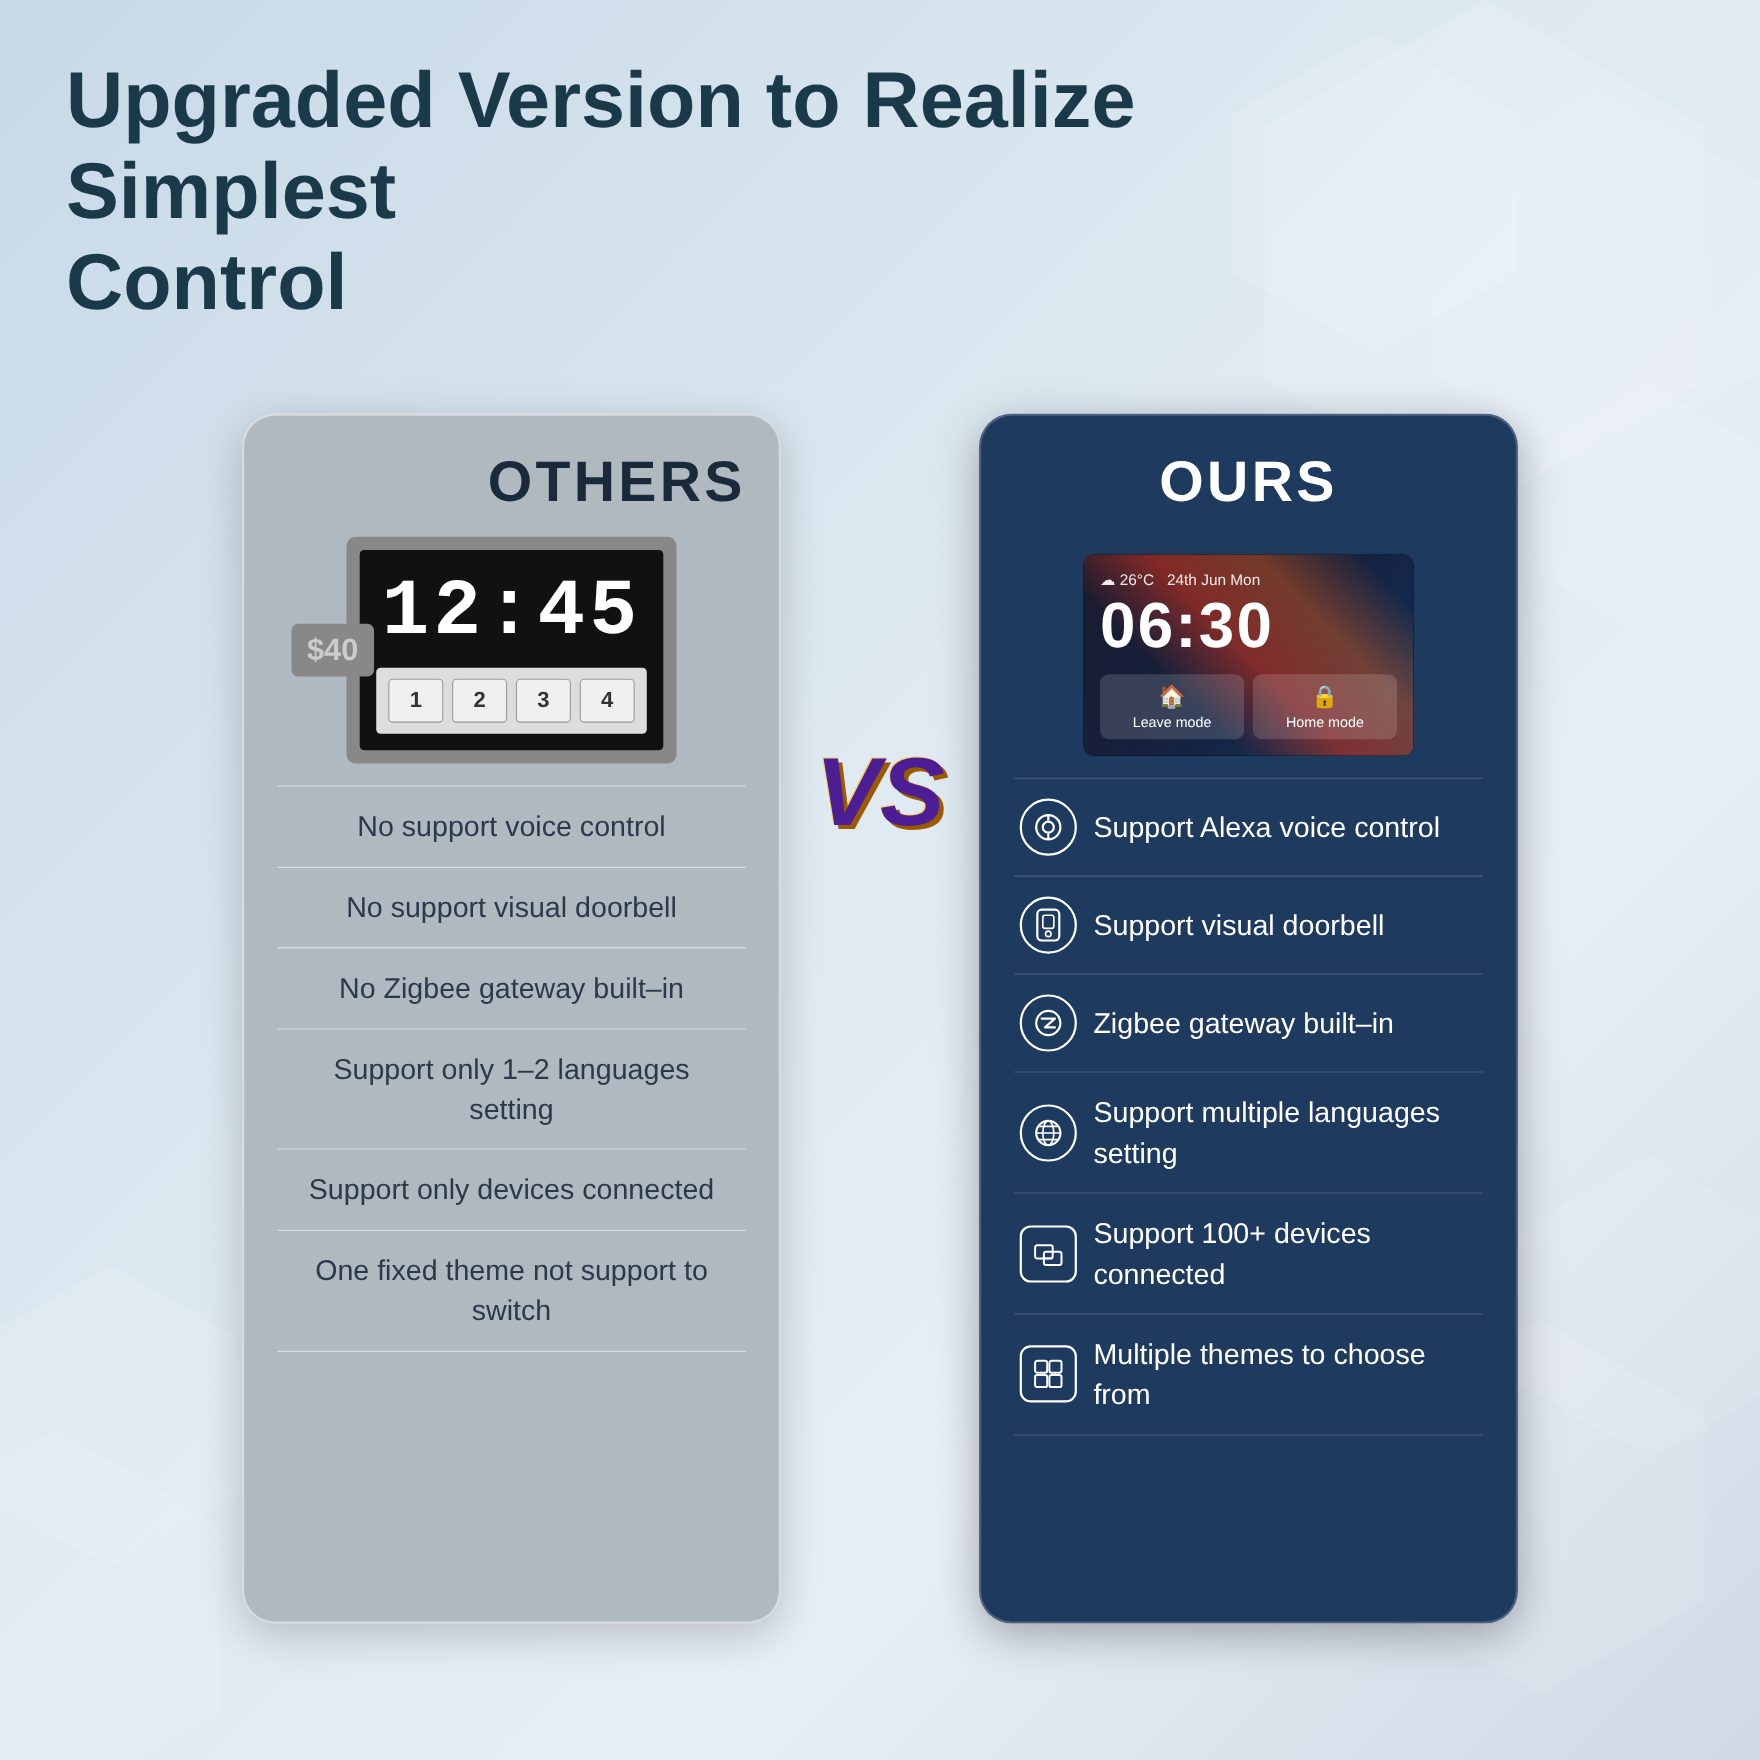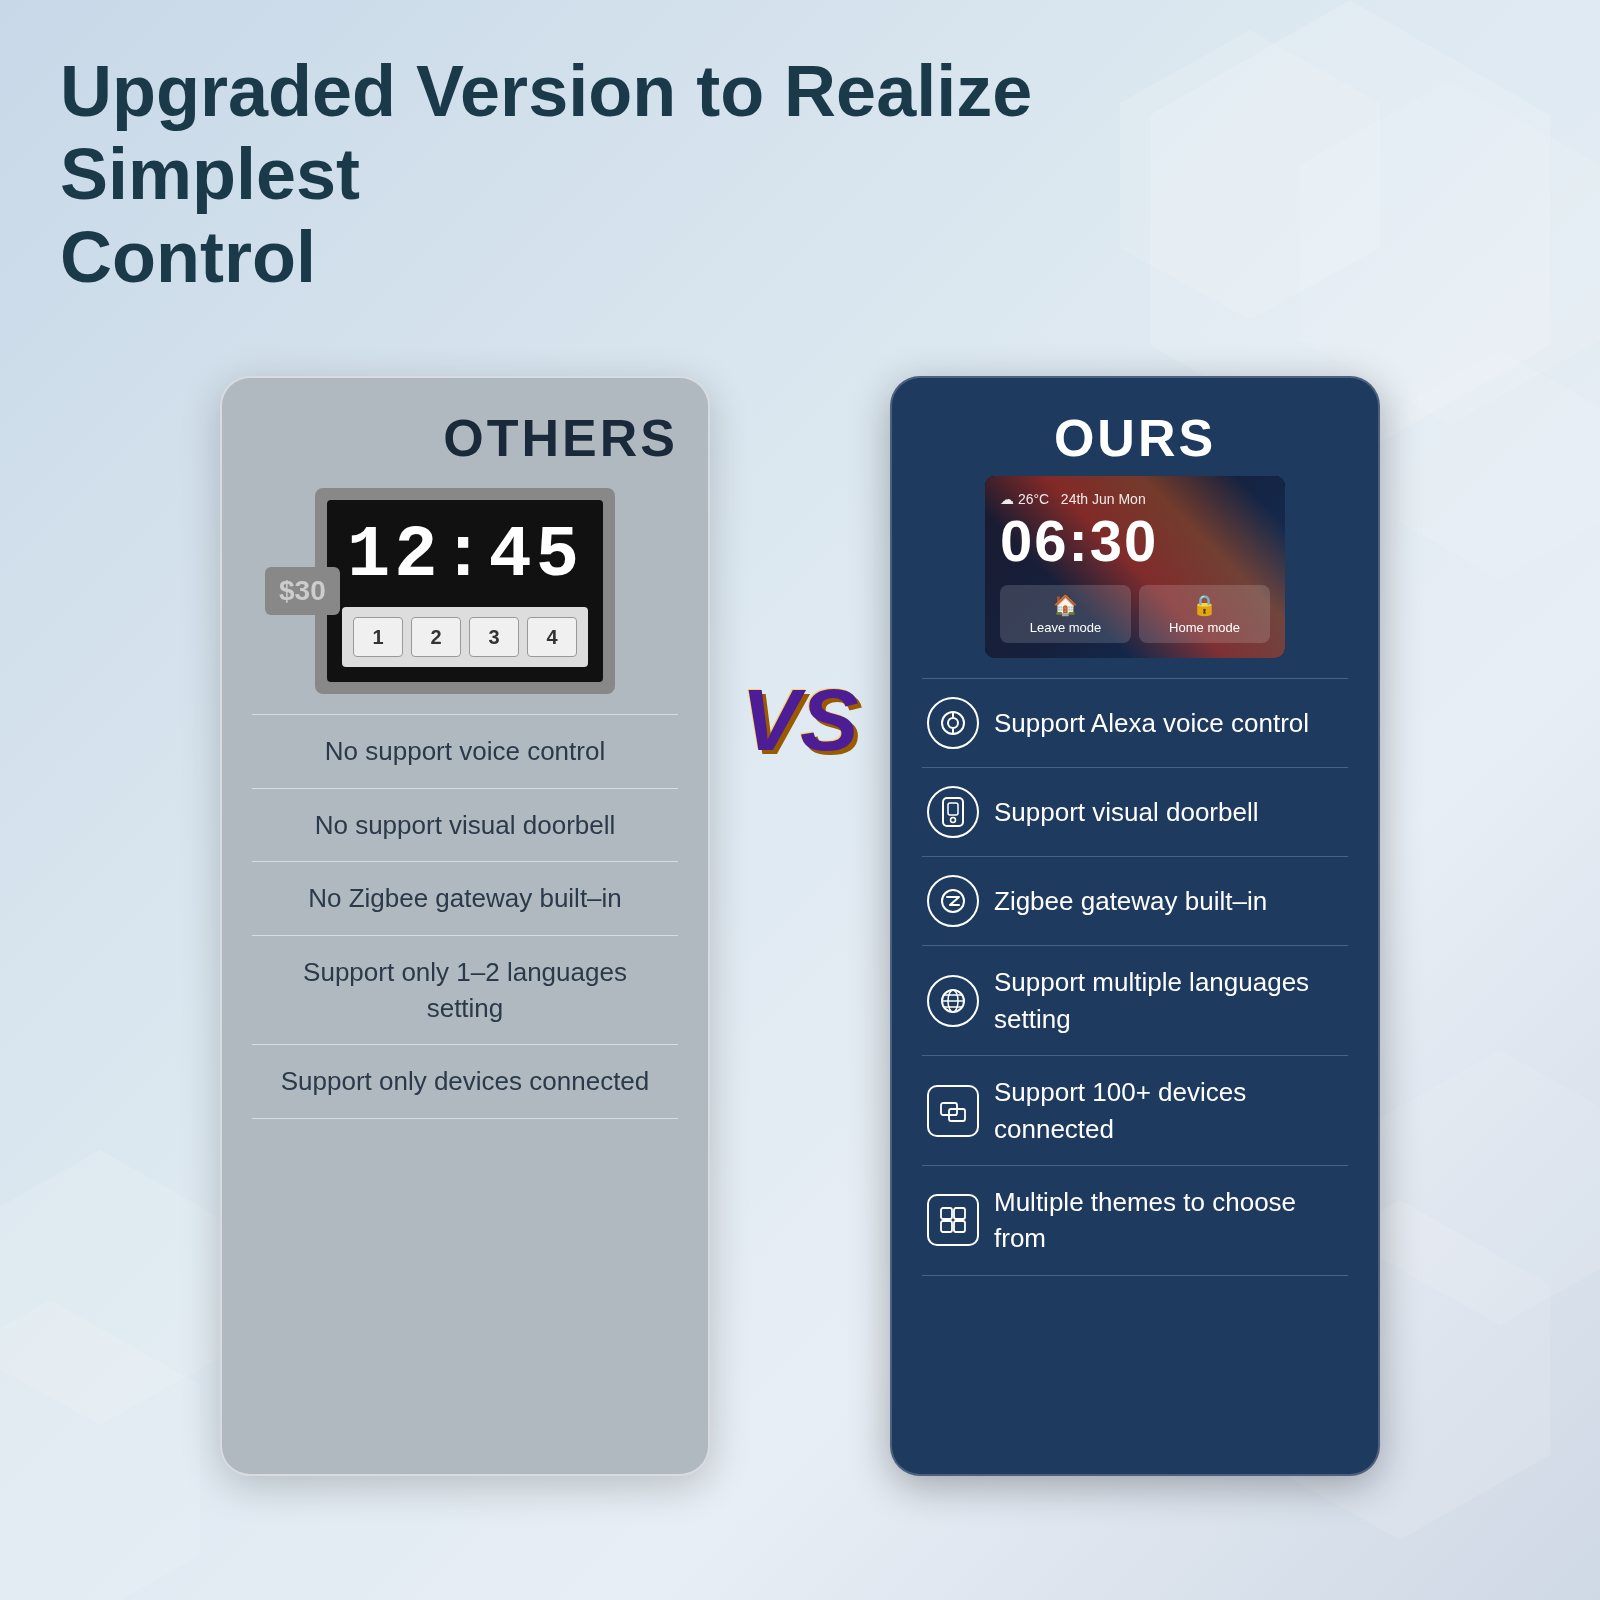--- a/index.html
+++ b/index.html
@@ -155,21 +155,21 @@
       min-height: 1100px;
       box-shadow: 0 10px 40px rgba(0,0,0,0.3);
       border: 2px solid rgba(255,255,255,0.2);
     }
 
     .card-ours-title {
       text-align: center;
       font-size: 52px;
       font-weight: 900;
       color: white;
-      margin-bottom: 8px;
+      margin-bottom: 36px;
       letter-spacing: 3px;
     }
 
     
     .new-device {
       width: 300px;
       margin: 0 auto 20px auto;
       border-radius: 10px;
       overflow: hidden;
       position: relative;
@@ -312,21 +312,21 @@
     <span>Upgraded Version to Realize Simplest</span><br>
     <span>Control</span>
   </h1>
 
   <div class="comparison-container">
 
     <div class="card-others">
       <div class="card-others-title">OTHERS</div>
 
       <div class="old-device">
-        <div class="price-tag">$30</div>
+        <div class="price-tag">$40</div>
         <div class="old-screen">
           <div class="old-time">12:45</div>
           <div class="old-buttons">
             <div class="old-btn">1</div>
             <div class="old-btn">2</div>
             <div class="old-btn">3</div>
             <div class="old-btn">4</div>
           </div>
         </div>
       </div>
@@ -339,20 +339,23 @@
           <span>No support visual doorbell</span>
         </div>
         <div class="feature-item">
           <span>No Zigbee gateway built–in</span>
         </div>
         <div class="feature-item">
           <span>Support only 1–2 languages setting</span>
         </div>
         <div class="feature-item">
           <span>Support only devices connected</span>
+        </div>
+        <div class="feature-item">
+          <span>One fixed theme not support to switch</span>
         </div>
       </div>
     </div>
 
     <div class="vs-container">
       <div class="vs-text">VS</div>
     </div>
 
     <div class="card-ours">
       <div class="card-ours-title">OURS</div>

